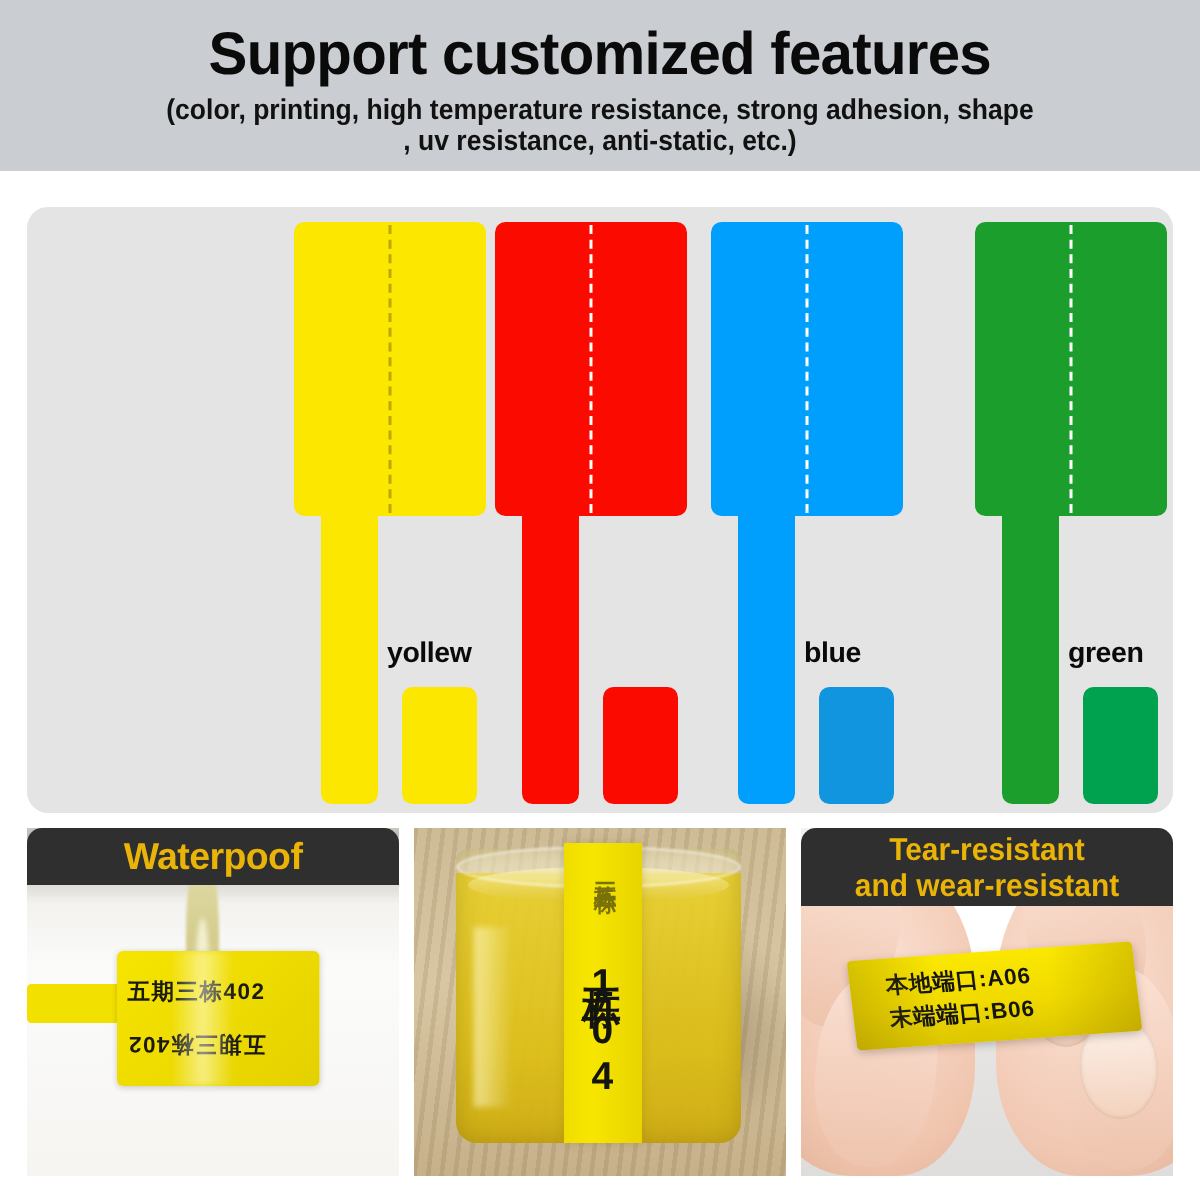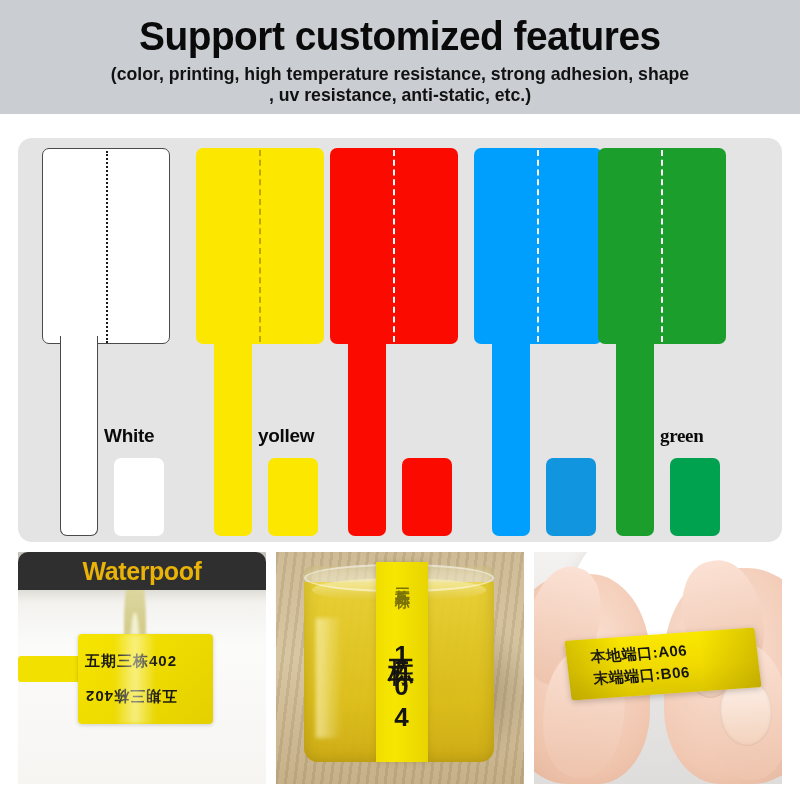--- a/index.html
+++ b/index.html
@@ -234,28 +234,20 @@
   <div class="header">
     <div class="header-title">Support customized features</div>
     <div class="header-sub">
       <span>(color, printing, high temperature resistance, strong adhesion, shape</span>
       <span>, uv resistance, anti-static, etc.)</span>
     </div>
   </div>
 
   <div class="color-card">
     <div class="tags" id="tags">
-        <div class="tag white" style="left: 24px;">
-          <div class="head">
-            <div class="perf"></div>
-          </div>
-          <div class="tail"></div>
-          <div class="chip" style="background: rgb(255, 255, 255); box-shadow: transparent 0px 0px 0px 0px;"></div>
-          <div class="cname">White</div>
-        </div>
         <div class="tag" style="left: 178px;">
           <div class="head" style="background: rgb(251, 231, 0);">
             <div class="perf" style="border-left-color: rgb(189, 168, 0);"></div>
           </div>
           <div class="tail" style="background: rgb(251, 231, 0);"></div>
           <div class="chip" style="background: rgb(251, 231, 0);"></div>
           <div class="cname">yollew</div>
         </div>
         <div class="tag" style="left: 312px;">
           <div class="head" style="background: rgb(251, 10, 0);">
@@ -263,22 +255,23 @@
           </div>
           <div class="tail" style="background: rgb(251, 10, 0);"></div>
           <div class="chip" style="background: rgb(251, 10, 0);"></div>
         </div>
         <div class="tag" style="left: 456px;">
           <div class="head" style="background: rgb(0, 159, 254);">
             <div class="perf" style="border-left-color: rgb(255, 255, 255);"></div>
           </div>
           <div class="tail" style="background: rgb(0, 159, 254);"></div>
           <div class="chip" style="background: rgb(17, 149, 222);"></div>
-        </div>
-        <div class="tag" style="left: 580px; font-family: Liberation Serif, serif;">
+          <div class="cname">blue</div>
+        </div>
+        <div class="tag" style="left: 632px;">
           <div class="head" style="background: rgb(27, 158, 44);">
             <div class="perf" style="border-left-color: rgb(255, 255, 255);"></div>
           </div>
           <div class="tail" style="background: rgb(27, 158, 44);"></div>
           <div class="chip" style="background: rgb(0, 161, 79);"></div>
           <div class="cname">green</div>
         </div>
       </div>
   </div>
 
@@ -325,16 +318,20 @@
         <div class="fg f3"></div>
         <div class="fg f4"></div>
         <div class="nail n1"></div>
         <div class="nail n2"></div>
         <div class="strip">
           <div class="l1">本地端口:A06</div>
           <div class="l2">末端端口:B06</div>
         </div>
         <div class="shade"></div>
       </div>
+      <div class="panel-banner banner-3">
+        <span>Tear-resistant</span>
+        <span>and wear-resistant</span>
+      </div>
     </div>
 
   </div>
 </div>
 
 </body></html>

